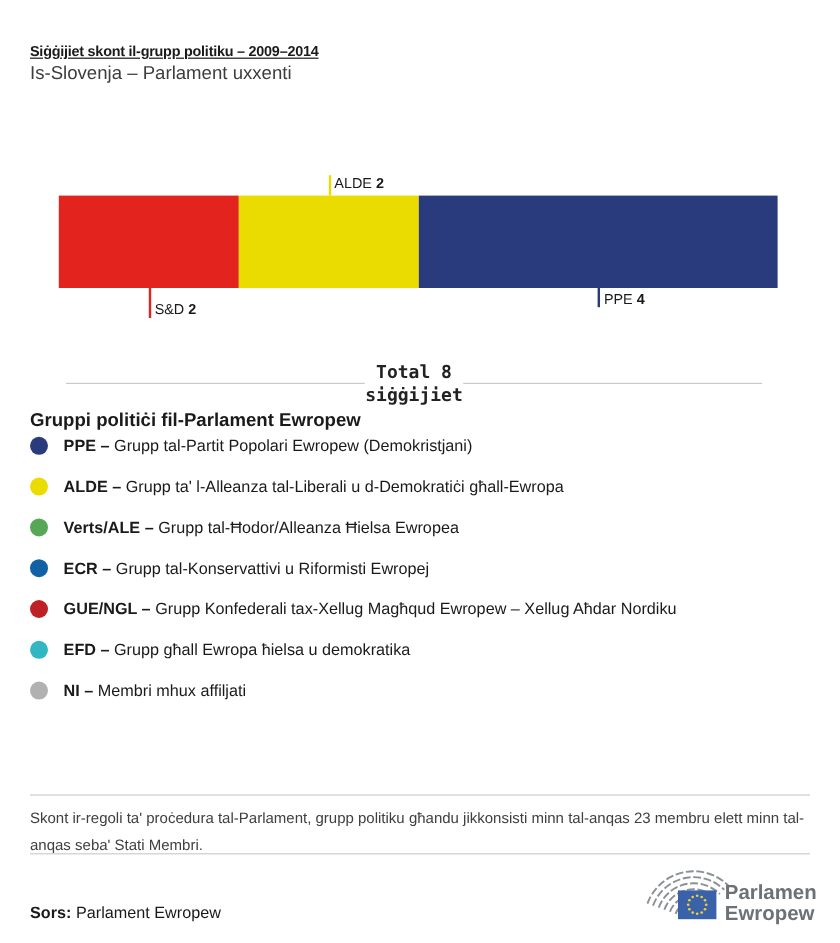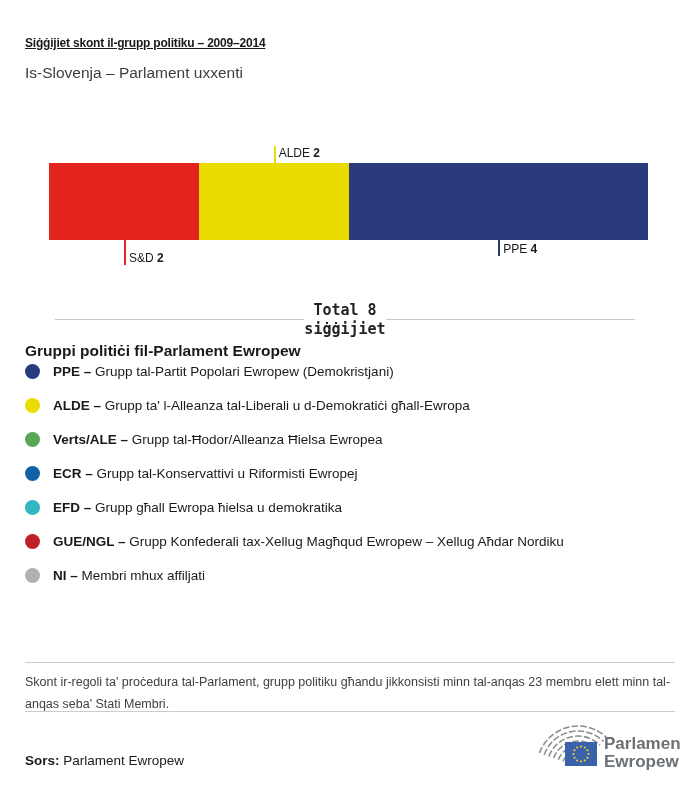--- a/index.html
+++ b/index.html
@@ -1,21 +1,21 @@
 <!DOCTYPE html>
 <html><head>
 <meta charset="utf-8">
 <style>
   html,body { margin:0; padding:0; background:#ffffff; }
   .page {
     position:relative; width:700px; height:786px; background:#fff;
     font-family:"Liberation Sans", sans-serif; color:#1a1a1a; overflow:hidden;
   }
   .title { position:absolute; left:25px; top:36px; font-size:12px; font-weight:bold; letter-spacing:-0.2px;text-decoration:underline; }
-  .subtitle { position:absolute; left:25px; top:64px; font-size:15.5px; color:#3d3d3d; }
+  .subtitle { position:absolute; left:25px; top:53px; font-size:15.5px; color:#3d3d3d; }
 
   .chart { position:absolute; left:49px; top:146px; width:599px; height:122px; }
   .bar { position:absolute; left:0; top:17px; width:100%; height:77px; display:flex; }
   .seg { height:100%; }
   .tick { position:absolute; width:2px; }
   .callout-label { position:absolute; font-size:12px; height:14px; line-height:14px; white-space:nowrap; color:#1a1a1a; }
   .callout-label b { font-weight:bold; }
 
   .total-divider { position:absolute; left:55px; top:301px; width:580px; display:flex; align-items:flex-start; }
   .total-divider .line { flex:1; height:1px; background:#c9c9c9; margin-top:18px; }
@@ -86,26 +86,26 @@
       </div>
       <div class="legend-row">
         <span class="legend-dot" style="background: rgb(87, 167, 87);"></span>
         <span class="legend-text"><b>Verts/ALE –</b> Grupp tal-Ħodor/Alleanza Ħielsa Ewropea</span>
       </div>
       <div class="legend-row">
         <span class="legend-dot" style="background: rgb(18, 97, 165);"></span>
         <span class="legend-text"><b>ECR –</b> Grupp tal-Konservattivi u Riformisti Ewropej</span>
       </div>
       <div class="legend-row">
+        <span class="legend-dot" style="background: rgb(191, 32, 38);"></span>
+        <span class="legend-text"><b>GUE/NGL –</b> Grupp Konfederali tax-Xellug Magħqud Ewropew – Xellug Aħdar Nordiku</span>
+      </div>
+      <div class="legend-row">
         <span class="legend-dot" style="background: rgb(48, 183, 194);"></span>
         <span class="legend-text"><b>EFD –</b> Grupp għall Ewropa ħielsa u demokratika</span>
-      </div>
-      <div class="legend-row">
-        <span class="legend-dot" style="background: rgb(191, 32, 38);"></span>
-        <span class="legend-text"><b>GUE/NGL –</b> Grupp Konfederali tax-Xellug Magħqud Ewropew – Xellug Aħdar Nordiku</span>
       </div>
       <div class="legend-row">
         <span class="legend-dot" style="background: rgb(177, 177, 177);"></span>
         <span class="legend-text"><b>NI –</b> Membri mhux affiljati</span>
       </div>
     </div>
 
   <div class="rule rule-top"></div>
   <div class="footnote">Skont ir-regoli ta' proċedura tal-Parlament, grupp politiku għandu jikkonsisti minn tal-anqas 23 membru elett minn tal-anqas seba' Stati Membri.</div>
   <div class="rule rule-bottom"></div>

